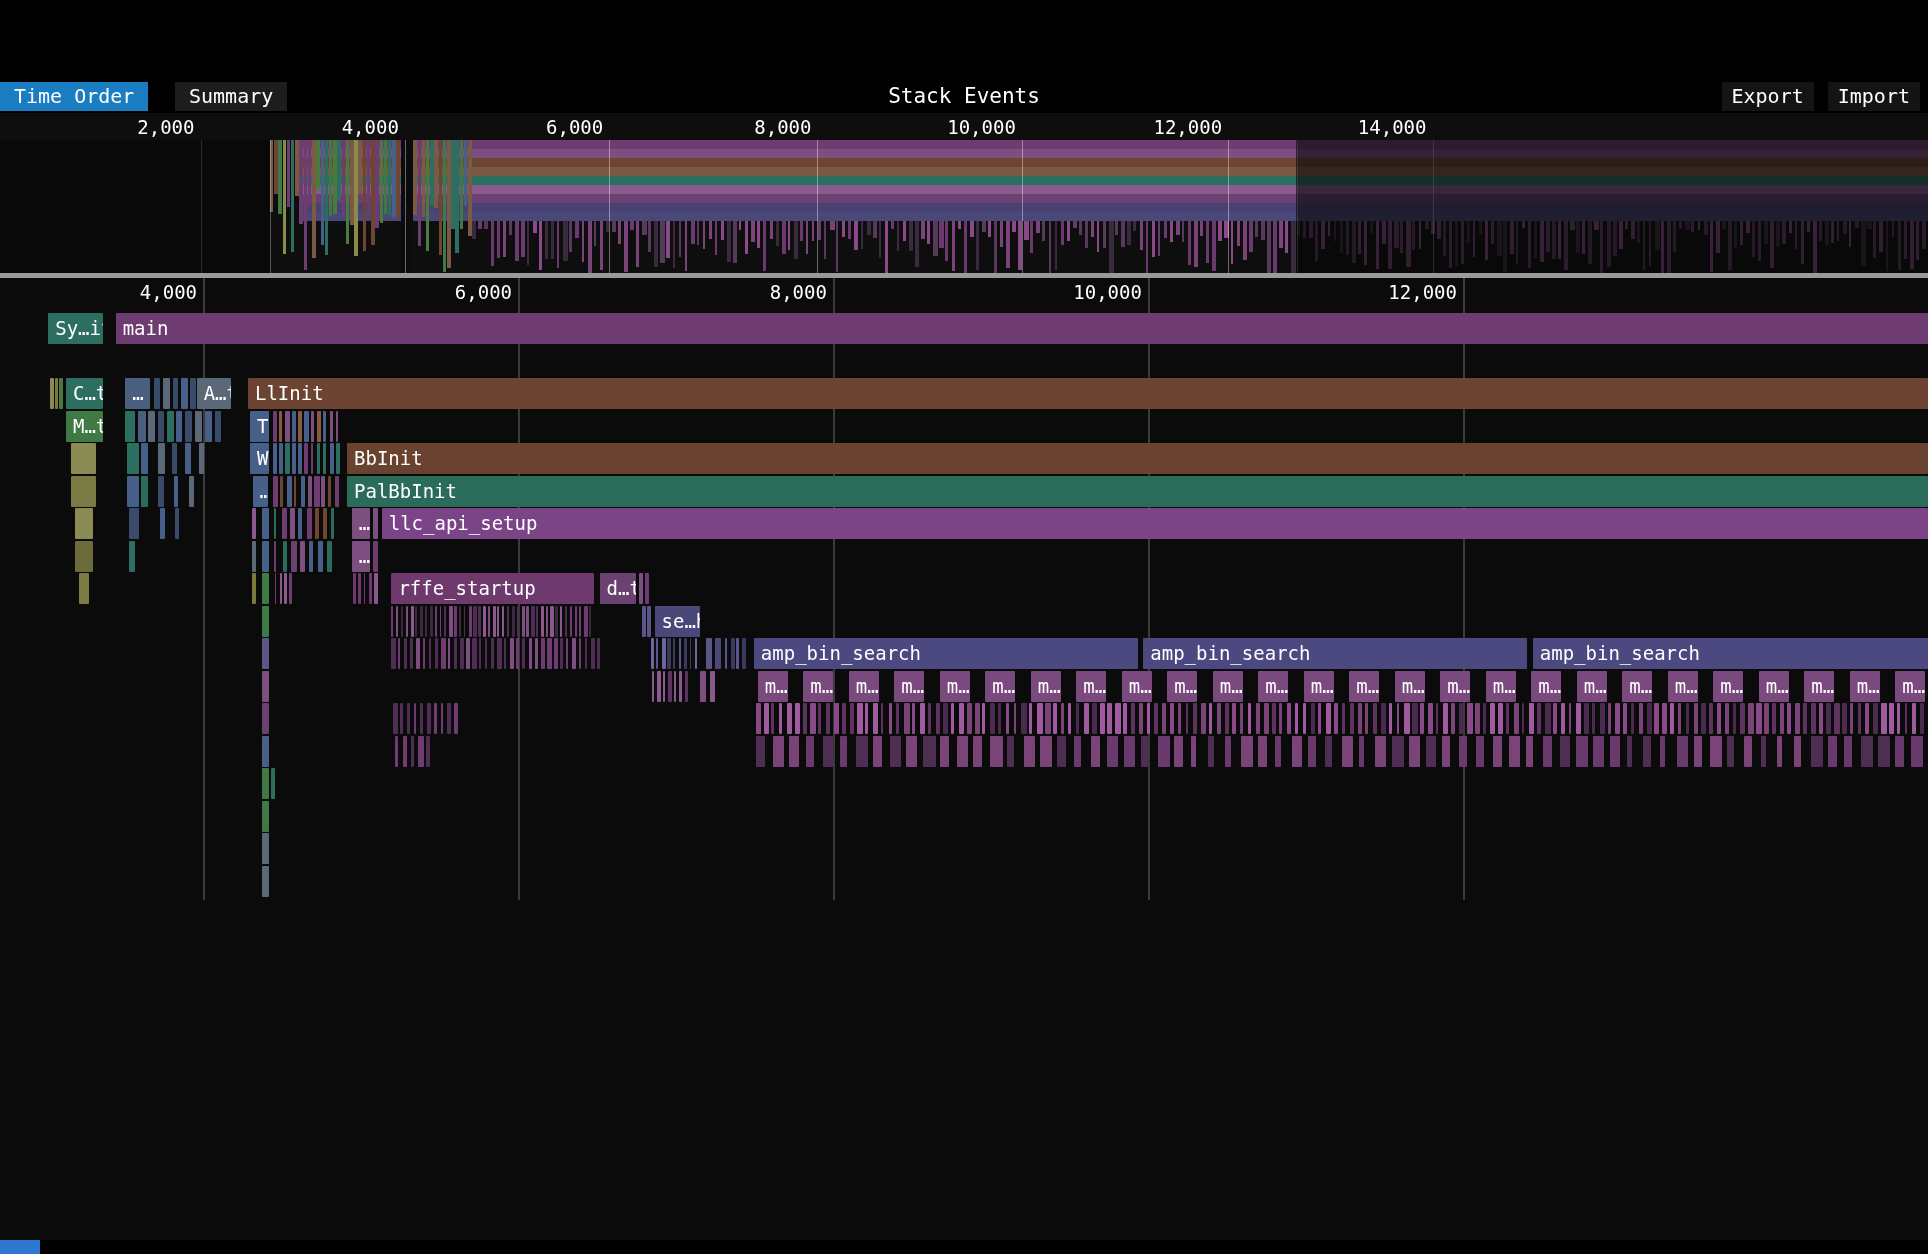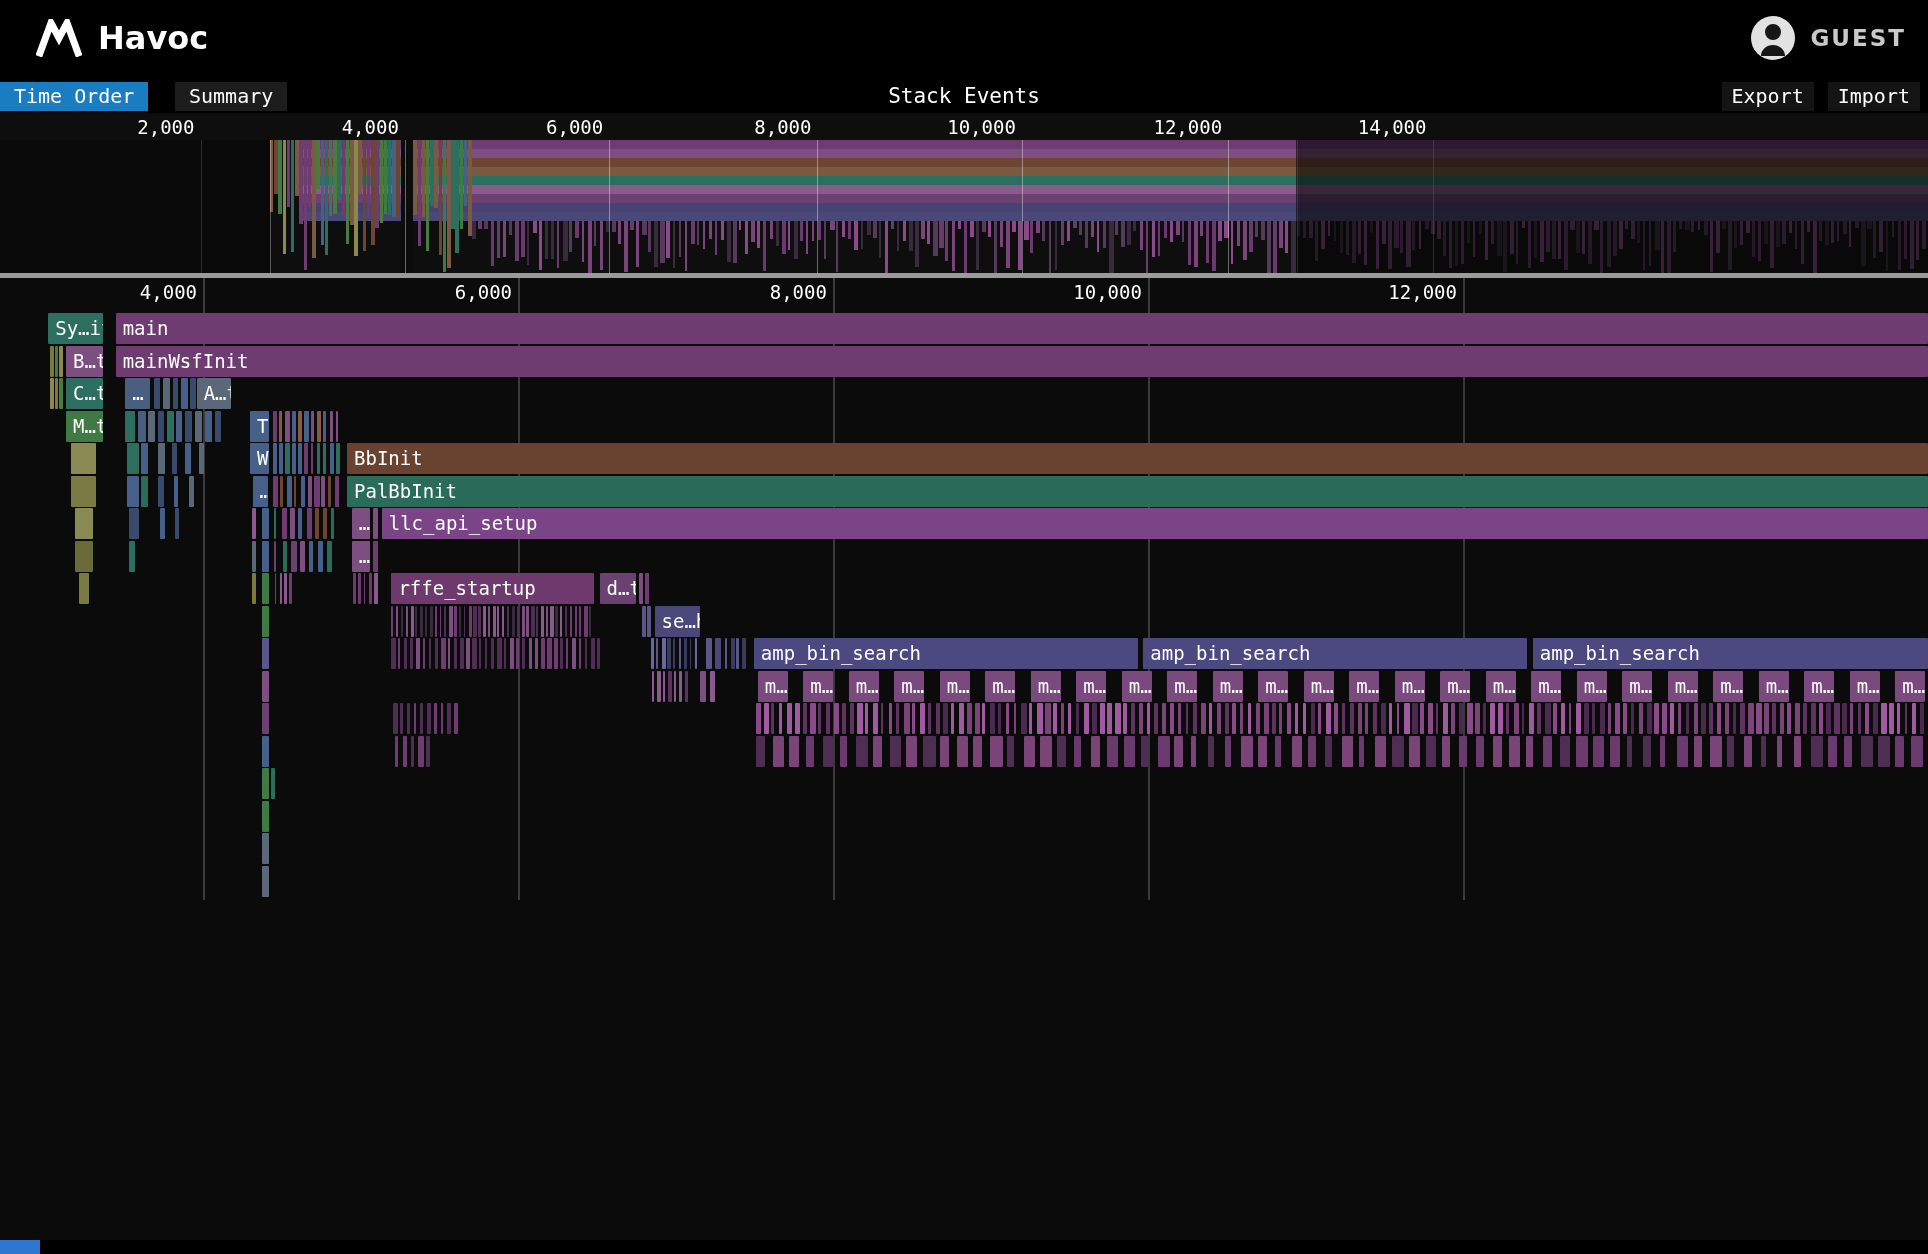--- a/index.html
+++ b/index.html
@@ -58,36 +58,20 @@
 
   
   #hscroll{position:absolute;bottom:0;left:0;width:100%;height:14px;background:#000;}
   #hthumb{position:absolute;left:0;top:0;width:40px;height:14px;background:var(--scroll,#2e77d0);}
 </style>
 </head>
 <body>
 
 <div id="app">
 
-  <div id="header">
-    <div id="logo-wrap">
-      <svg width="46" height="38" viewBox="0 0 46 38">
-        <path d="M4 34 L15 4 L23 19 L31 4 L42 34" fill="none" stroke="#ffffff" stroke-width="7" stroke-linecap="square"></path>
-      </svg>
-      <span id="app-title">Havoc</span>
-    </div>
-    <div id="user-wrap">
-      <svg width="46" height="46" viewBox="0 0 46 46">
-        <circle cx="23" cy="23" r="22" fill="#e2e2e2"></circle>
-        <circle cx="23" cy="17" r="8" fill="#161616"></circle>
-        <path d="M11 41 a12 11 0 0 1 24 0 Z" fill="#161616"></path>
-      </svg>
-      <span id="user-label">GUEST</span>
-    </div>
-  </div>
 
   <div id="toolbar">
     <div class="tab" id="tab-time-order">Time Order</div>
     <div class="tab" id="tab-summary">Summary</div>
     <div id="view-title">Stack Events</div>
     <div id="toolbar-actions">
       <button class="act">Export</button>
       <button class="act">Import</button>
     </div>
   </div>
@@ -427,39 +411,33 @@
         <div class="tick" style="left: 26.87%;">6,000</div>
         <div class="tick" style="left: 43.2%;">8,000</div>
         <div class="tick" style="left: 59.54%;">10,000</div>
         <div class="tick" style="left: 75.88%;">12,000</div>
       </div>
     <div id="rows">
         <div class="frow" style="top: 0px;">
           <div class="frame" style="left: 2.5%; width: 2.85%; background: rgb(44, 110, 95);">Sy…it</div>
           <div class="frame" style="left: 6%; width: 94%; background: rgb(111, 60, 114);">main</div>
         </div>
-        <div class="frow" style="top: 32.5px;">
-          <div class="frame sliver" style="left: 2.6%; width: 0.18%; background: rgb(122, 122, 63);"></div>
-          <div class="frame sliver" style="left: 2.85%; width: 0.15%; background: rgb(74, 122, 63);"></div>
-          <div class="frame sliver" style="left: 3.08%; width: 0.2%; background: rgb(138, 138, 80);"></div>
-          <div class="frame" style="left: 3.42%; width: 1.92%; background: rgb(125, 79, 128);">B…t</div>
-          <div class="frame" style="left: 6%; width: 94%; background: rgb(111, 60, 114);">mainWsfInit</div>
-        </div>
         <div class="frow" style="top: 65px;">
           <div class="frame sliver" style="left: 2.6%; width: 0.18%; background: rgb(138, 138, 80);"></div>
           <div class="frame sliver" style="left: 2.85%; width: 0.15%; background: rgb(122, 122, 63);"></div>
           <div class="frame sliver" style="left: 3.08%; width: 0.2%; background: rgb(74, 122, 63);"></div>
           <div class="frame" style="left: 3.42%; width: 1.92%; background: rgb(44, 110, 95);">C…t</div>
           <div class="frame" style="left: 6.5%; width: 1.3%; background: rgb(74, 94, 128);">…</div>
           <div class="frame sliver" style="left: 8%; width: 0.3%; background: rgb(58, 74, 106);"></div>
           <div class="frame sliver" style="left: 8.45%; width: 0.35%; background: rgb(90, 104, 120);"></div>
           <div class="frame sliver" style="left: 8.95%; width: 0.3%; background: rgb(58, 74, 106);"></div>
           <div class="frame sliver" style="left: 9.4%; width: 0.35%; background: rgb(70, 96, 138);"></div>
           <div class="frame sliver" style="left: 9.85%; width: 0.3%; background: rgb(58, 74, 106);"></div>
           <div class="frame" style="left: 10.2%; width: 1.8%; background: rgb(90, 104, 120);">A…t</div>
+          <div class="frame" style="left: 12.86%; width: 87.14%; background: rgb(109, 68, 49);">LlInit</div>
         </div>
         <div class="frow" style="top: 97.5px;">
           <div class="frame" style="left: 3.42%; width: 1.92%; background: rgb(63, 122, 68);">M…t</div>
           <div class="frame sliver" style="left: 6.5%; width: 0.5%; background: rgb(44, 110, 95);"></div>
           <div class="frame sliver" style="left: 7.15%; width: 0.4%; background: rgb(74, 94, 128);"></div>
           <div class="frame sliver" style="left: 7.7%; width: 0.35%; background: rgb(90, 104, 120);"></div>
           <div class="frame sliver" style="left: 8.2%; width: 0.3%; background: rgb(58, 74, 106);"></div>
           <div class="frame sliver" style="left: 8.65%; width: 0.35%; background: rgb(44, 110, 95);"></div>
           <div class="frame sliver" style="left: 9.15%; width: 0.3%; background: rgb(70, 96, 138);"></div>
           <div class="frame sliver" style="left: 9.6%; width: 0.35%; background: rgb(58, 74, 106);"></div>

